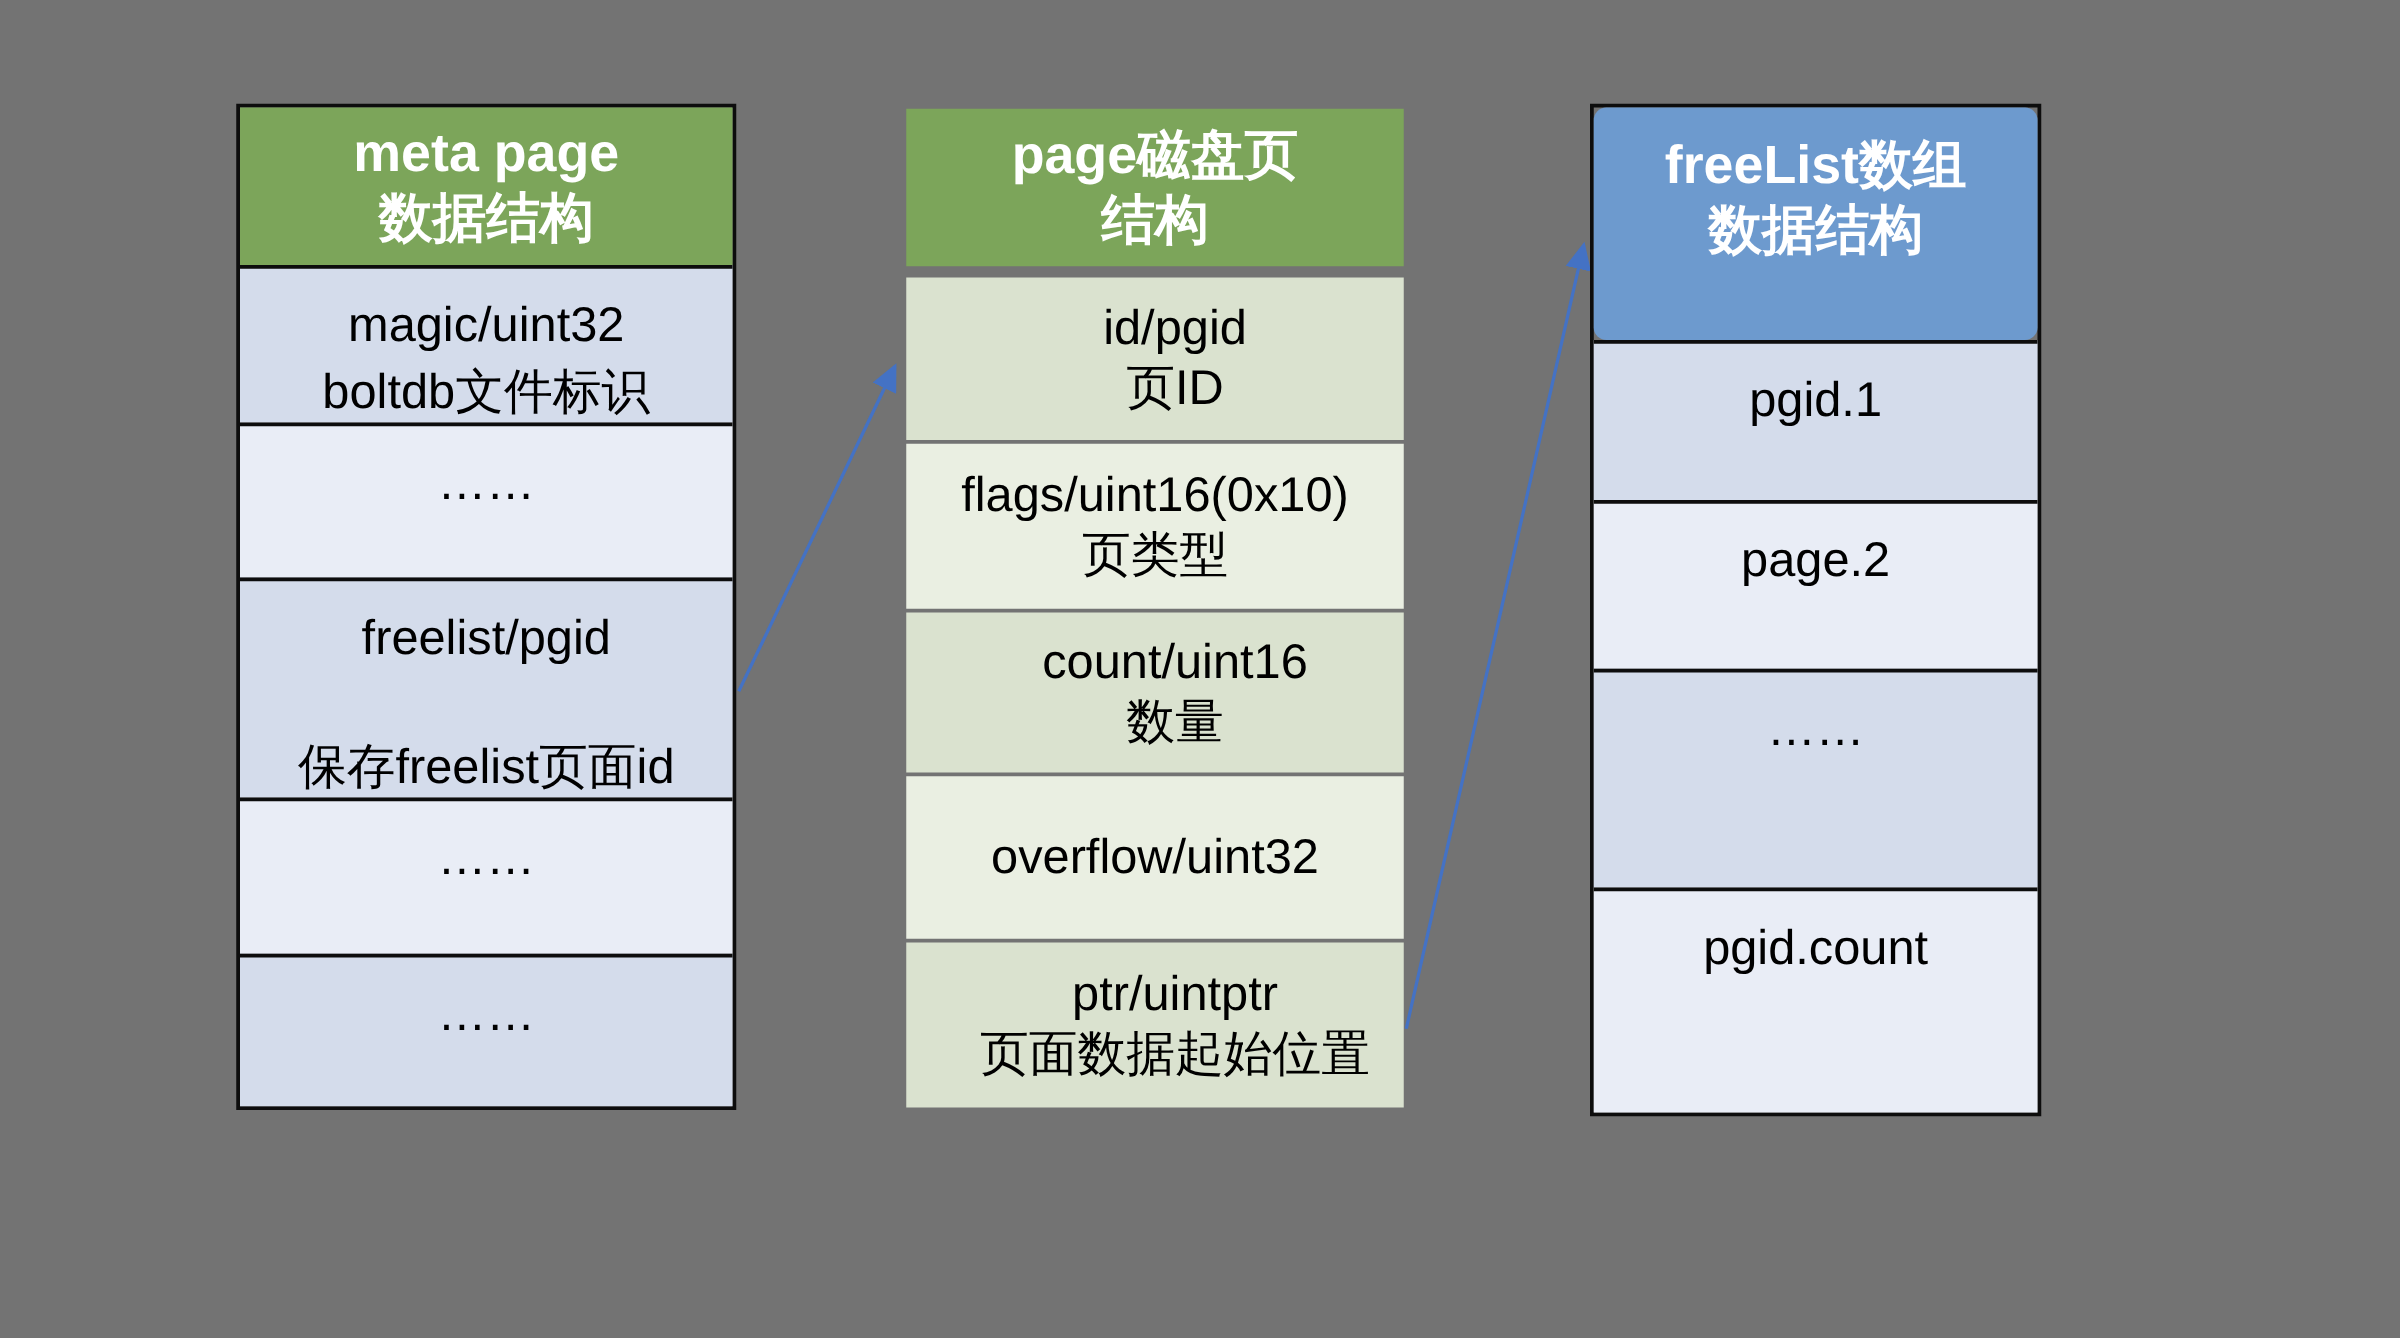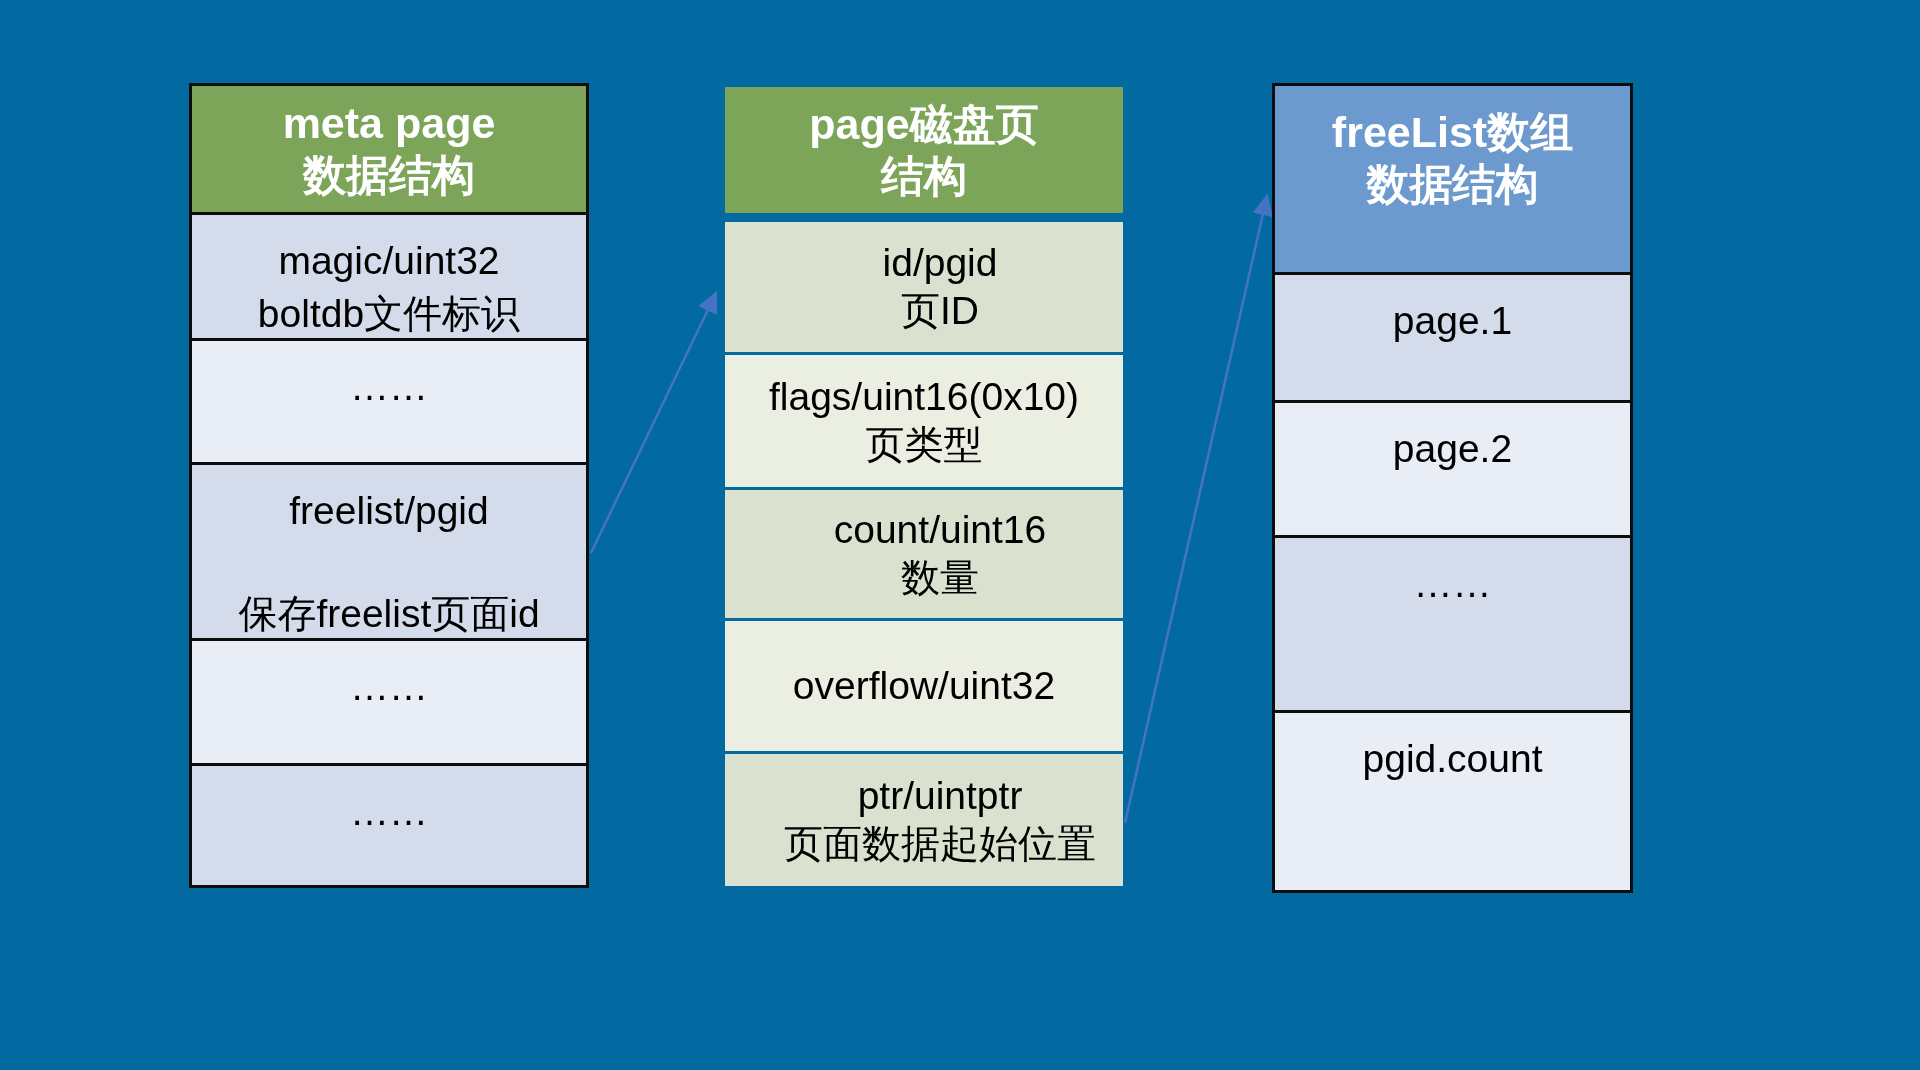--- a/index.html
+++ b/index.html
@@ -1,17 +1,17 @@
 <!DOCTYPE html>
 <html style="--green_header: #7CA55A; --blue_header: #6D9ACE; --blue_row_dark: #D4DCEB; --blue_row_light: #E9EDF6; --green_row_dark: #DAE2CF; --green_row_light: #EAEFE2; --border_black: #0D0D0D; --arrow_blue: #4472C4; --header_text: #FFFFFF; --body_text: #000000; --background: #FFFFFF;"><head>
 <meta charset="utf-8">
 <style>
   html,body{margin:0;padding:0;background:#ffffff;}
   .canvas{
-    position:relative;width:1920px;height:1070px;background:#0369a1;
+    position:relative;width:1920px;height:1070px;background:#737373;
     font-family:"Liberation Sans","DejaVu Sans",sans-serif;overflow:hidden;
   }
   .tbl{position:absolute;box-sizing:border-box;}
   .bordered{border:3px solid var(--border_black,#0d0d0d);}
   .cell{
     box-sizing:border-box;display:flex;flex-direction:column;align-items:center;
     font-size:39px;line-height:48px;color:#000;text-align:center;width:100%;
   }
   .cell .line:empty{display:none;}
   .bordered .cell{border-top:3px solid var(--border_black,#0d0d0d);}
@@ -24,21 +24,21 @@
   
   .col1{left:189px;top:83px;width:400px;}
   
   .col2{left:725px;top:87px;width:398px;}
   .col2 .cell{margin-bottom:3px;}
   .col2 .cell.hdr{margin-bottom:9px;text-align:center;}
   
   .col3{left:1272px;top:83px;width:361px;}
   
   .g-hdr{background:var(--green_header,#7ca55a);}
-  .b-hdr{background:var(--blue_header,#6d9ace);}
+  .b-hdr{background:var(--blue_header,#6d9ace);border-radius:10px;}
   .bd{background:var(--blue_row_dark,#d4dceb);justify-content:space-between;}
   .bl{background:var(--blue_row_light,#e9edf6);}
   .gd{background:var(--green_row_dark,#dae2cf);padding-left:32px;}
   .gl{background:var(--green_row_light,#eaefe2);}
   .arrow-layer{position:absolute;left:0;top:0;width:1920px;height:1070px;pointer-events:none;}
 </style>
 </head>
 <body>
 
 <div class="canvas">
@@ -105,21 +105,21 @@
       <div class="line">页面数据起始位置</div>
     </div>
   </div>
 
   <div class="tbl col3 bordered">
     <div class="cell hdr b-hdr vtop-h" style="height:186px">
       <div class="line">freeList数组</div>
       <div class="line">数据结构</div>
     </div>
     <div class="cell bd vtop" style="height:128px">
-      <div class="line">page.1</div>
+      <div class="line">pgid.1</div>
 
     </div>
     <div class="cell bl vtop" style="height:135px">
       <div class="line">page.2</div>
 
     </div>
     <div class="cell bd vtop" style="height:175px">
       <div class="line">……</div>
 
     </div>

